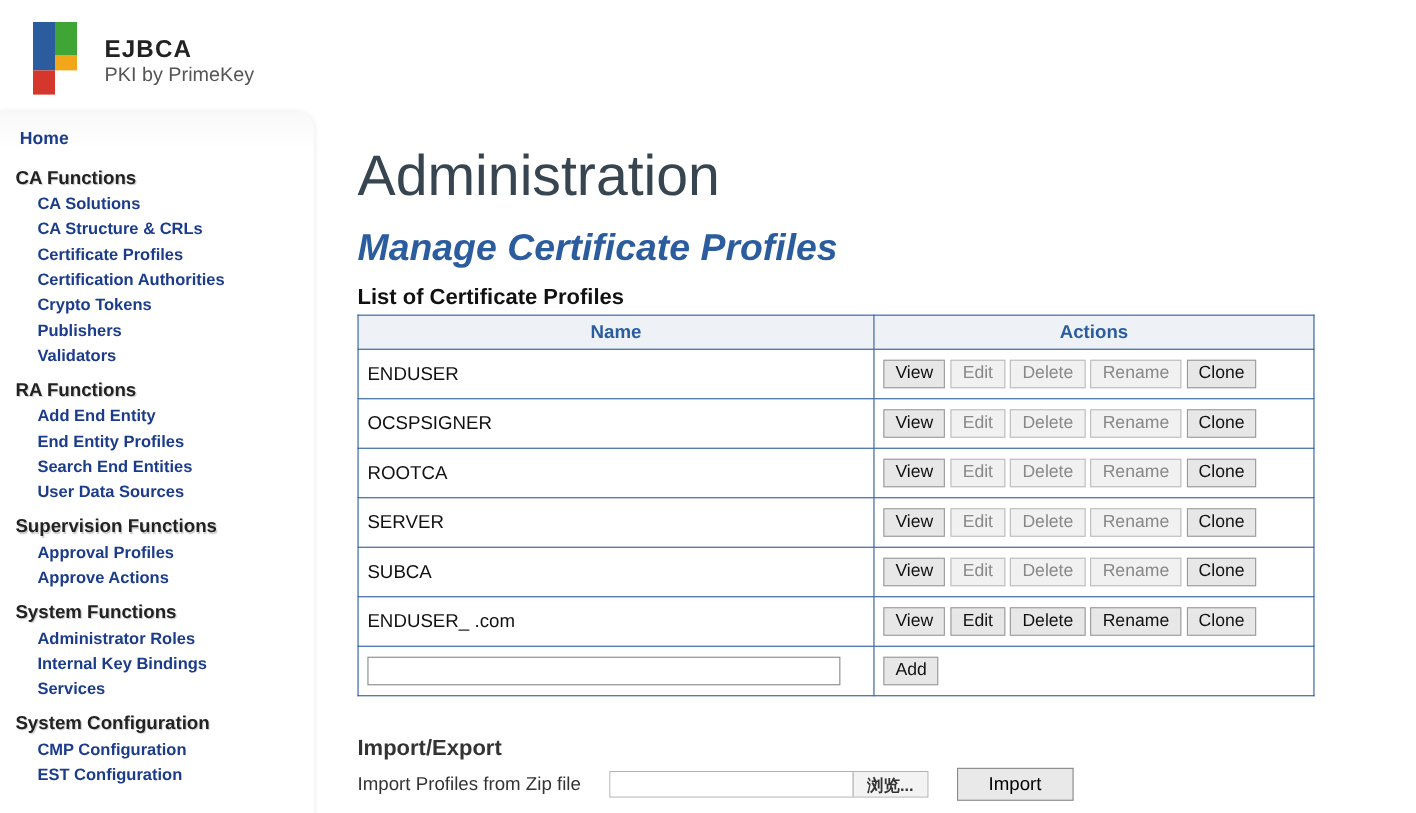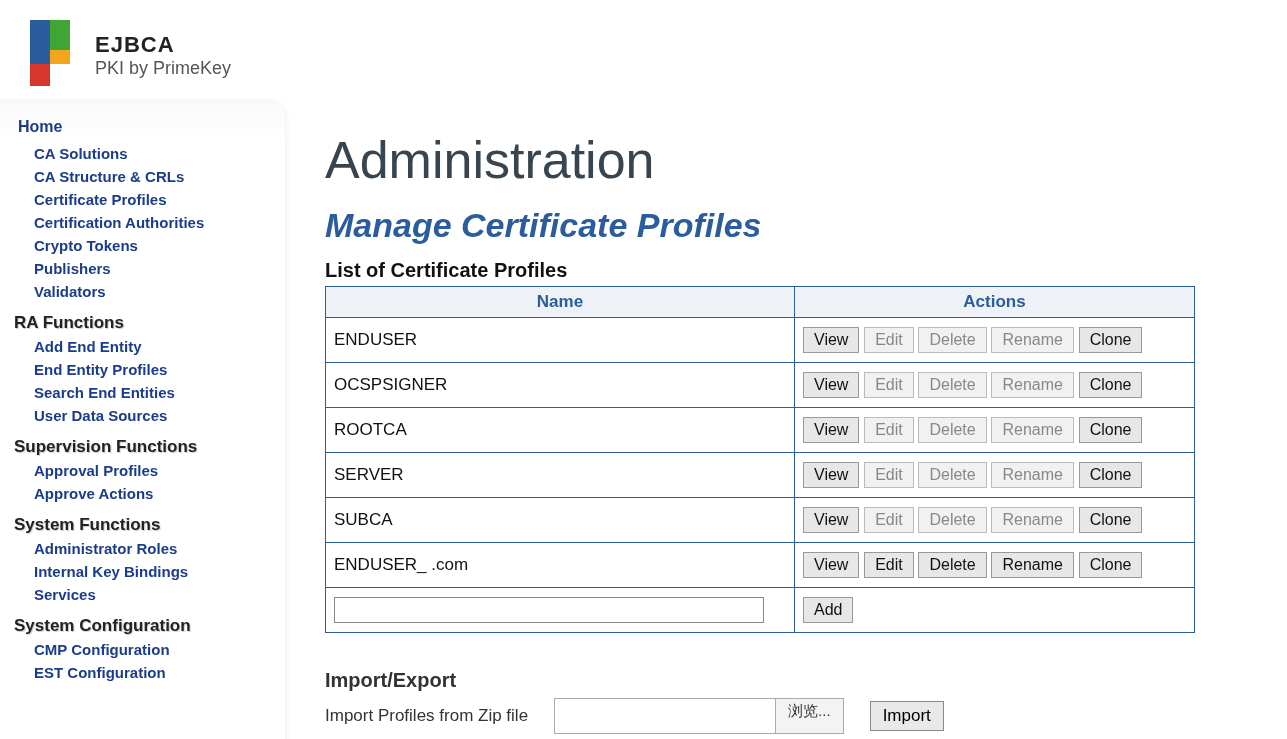--- a/index.html
+++ b/index.html
@@ -136,33 +136,33 @@
     font-size: 20px;
     font-weight: bold;
     margin-top: 36px;
     margin-bottom: 6px;
   }
   .import-row {
     display:flex; align-items:center; gap:26px; font-size:17px;
     margin-bottom: 10px;
   }
   .file-widget {
-    display:inline-flex; border:1px solid #aaa; height:36px;
+    display:inline-flex; border:1px solid #aaa; height:24px;font-weight:bold;
   }
   .file-widget .file-field {
     width: 220px; background:#fff;
   }
   .file-widget .browse {
     border-left:1px solid #aaa; padding: 3px 12px; background:#f3f3f3;
     font-size:15px;
   }
   button.import {
     font-family: inherit;
     font-size: 17px;
-    padding: 4px 12px;
+    padding: 4px 28px;
     background: #e9e9e9;
     border: 1px solid #888;
     cursor:pointer;
   }
   a.export-link {
     color: #701a75;
     font-weight: bold;
     font-size: 17px;
     text-decoration: none;
   }
@@ -192,20 +192,21 @@
     <span class="t1">EJBCA</span>
     <span class="t2">PKI by PrimeKey</span>
   </div>
 </div>
 
 <div class="layout">
 
   <nav class="sidebar nav">
     <a href="#" class="home">Home</a>
     <div id="nav-groups">
+        <div class="section">CA Functions</div>
         <a href="#" class="item">CA Solutions</a>
         <a href="#" class="item">CA Structure &amp; CRLs</a>
         <a href="#" class="item">Certificate Profiles</a>
         <a href="#" class="item">Certification Authorities</a>
         <a href="#" class="item">Crypto Tokens</a>
         <a href="#" class="item">Publishers</a>
         <a href="#" class="item">Validators</a>
         <div class="section">RA Functions</div>
         <a href="#" class="item">Add End Entity</a>
         <a href="#" class="item">End Entity Profiles</a>

